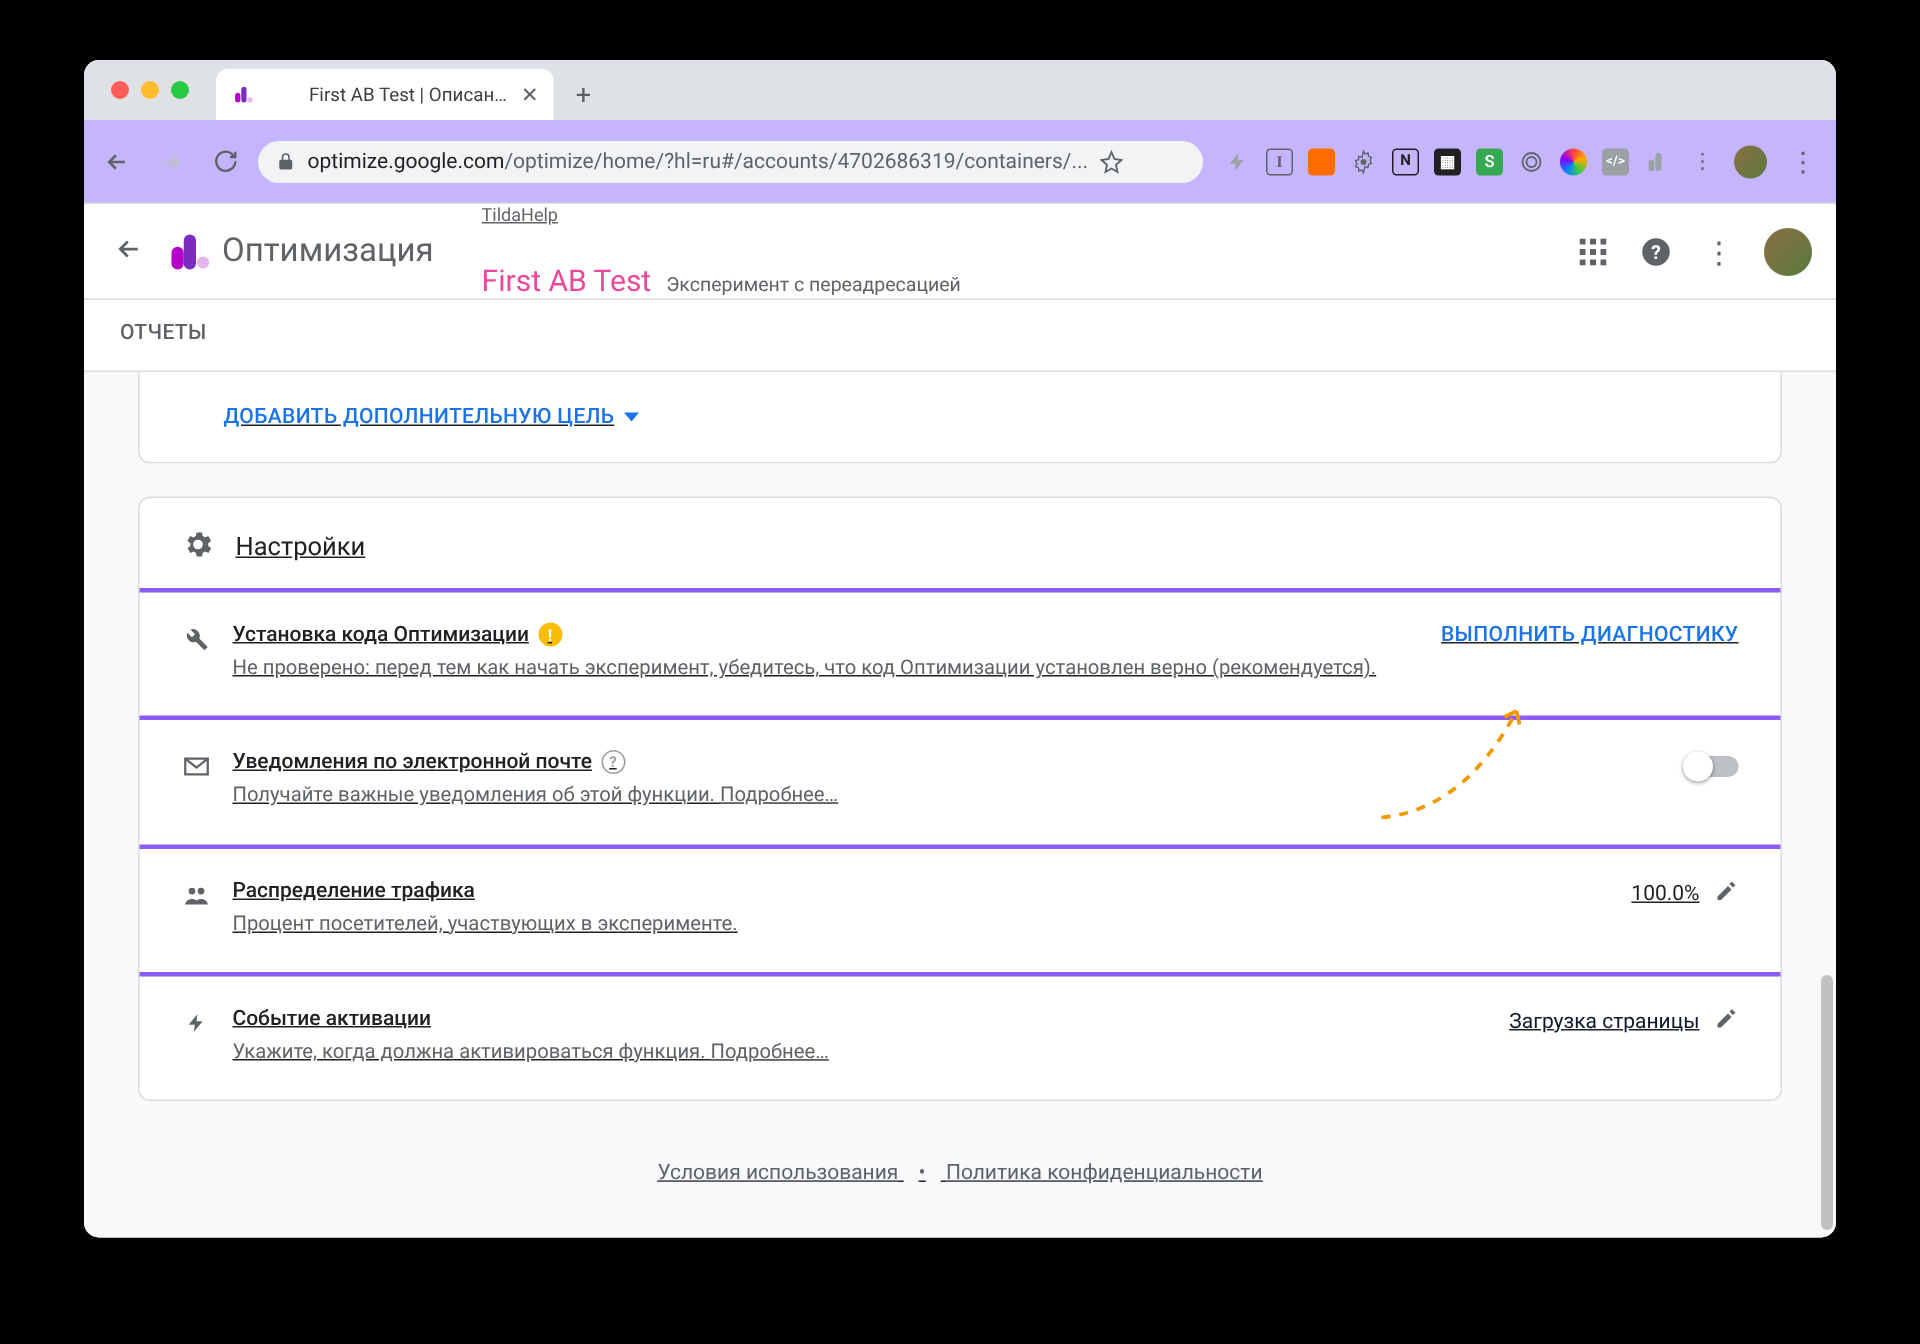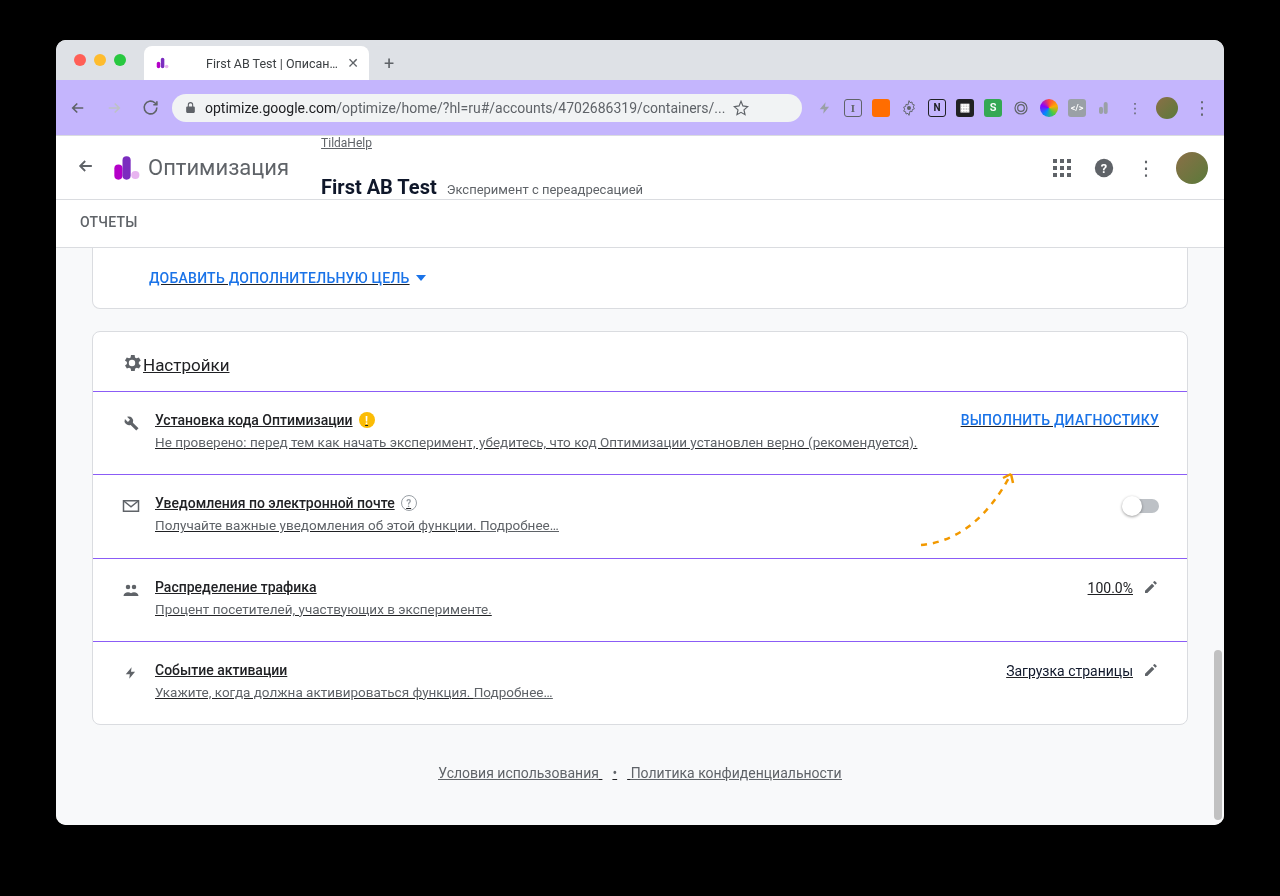--- a/index.html
+++ b/index.html
@@ -97,21 +97,21 @@
     align-items:center;
     padding: 0 16px;
     gap: 12px;
   }
   .back-arrow { color:#5f6368; cursor:pointer; padding:4px; }
   .optimize-logo { display:flex; align-items:center; gap:8px; }
   .logo-text { font-size:22px; color:#5f6368; font-weight:400; }
   .header-titles { margin-left:20px; }
   .header-small { font-size:12px; color:#5f6368;text-decoration:underline; }
   .header-row { display:flex; align-items:baseline; gap:10px; }
-  .header-big { font-size:20px; font-weight:700; color:#0f172a;margin-top:25px; }
+  .header-big { font-size:20px; font-weight:400; color:#ec4899;margin-top:25px; }
   .header-sub { font-size:13px; color:#5f6368; }
   .header-right { margin-left:auto; display:flex; align-items:center; gap:18px; }
   .hr-icon { color:#5f6368; cursor:pointer; width:24px;height:24px;display:flex;align-items:center;justify-content:center; }
   .avatar-md { width:32px; height:32px; border-radius:50%; background:linear-gradient(135deg,#8b6f47,#5a7a3a); }
   .tabs-nav {
     height: 48px;
     border-bottom: 1px solid #dadce0;
     display:flex;
     align-items:stretch;
     padding: 0 24px;
@@ -148,27 +148,27 @@
     font-weight:500;
     font-size:14px;
     letter-spacing:0.25px;
     padding: 22px 32px;
     display:flex;
     align-items:center;
     gap:6px;
     cursor:pointer;
     margin-left: 24px;
   }
-  .card-header { display:flex; align-items:center; padding: 20px 28px 14px; }
+  .card-header { display:flex; align-items:center; gap:14px; padding: 20px 28px 14px; }
   .card-header h2 { font-size:17px; font-weight:400; color:#202124; }
   .gear { color:#5f6368; }
   .setting-row {
     display:flex;
     padding: 20px 28px 22px;
-    border-top:1px solid #8b5cf6;
+    border-top:3px solid #8b5cf6;
     gap:14px;
     align-items:flex-start;
   }
   .setting-row:first-of-type { border-top:none; }
   .row-icon { color:#5f6368; flex-shrink:0; width:20px; margin-top:2px; display:flex; justify-content:center; }
   .row-main { flex:1; }
   .row-title { font-size:14px; font-weight:500; color:#202124; display:flex; align-items:center; gap:6px; margin-bottom:4px; }
   .warn-badge { width:16px;height:16px;border-radius:50%;background:#fbbc04;color:#fff;font-size:11px;font-weight:700;display:flex;align-items:center;justify-content:center; }
   .help-circle { width:16px;height:16px;border-radius:50%;border:1.5px solid #9aa0a6;color:#9aa0a6;font-size:10px;display:flex;align-items:center;justify-content:center;font-weight:700; }
   .row-desc { font-size:13.5px; color:#5f6368; line-height:1.5; }

